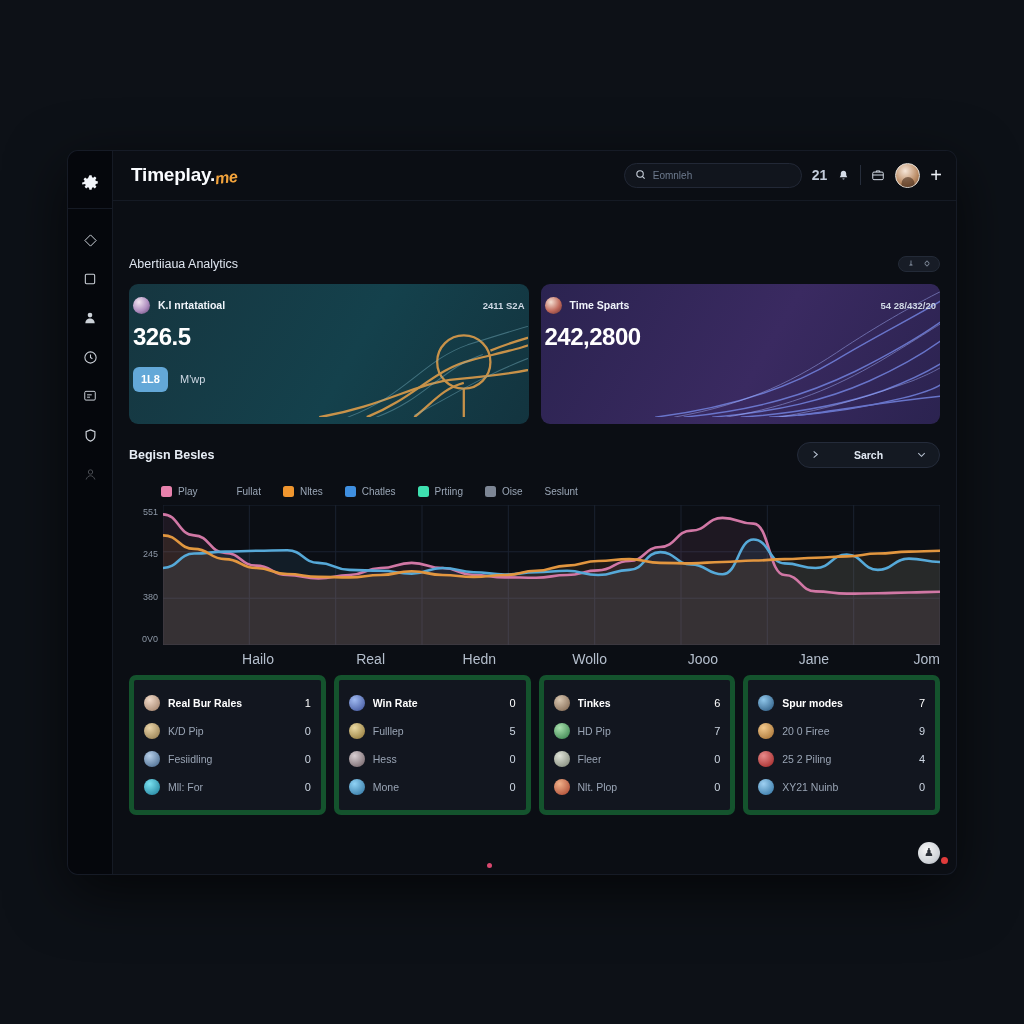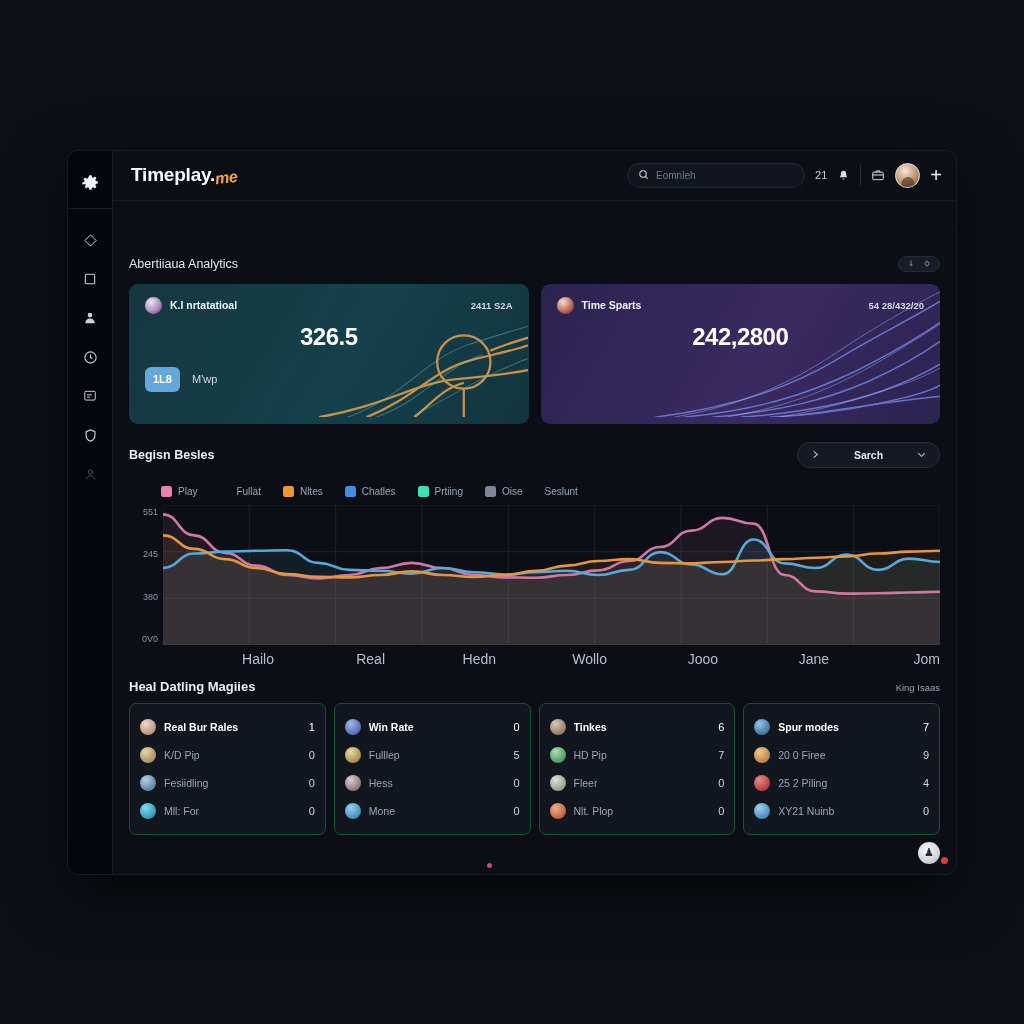--- a/index.html
+++ b/index.html
@@ -62,21 +62,21 @@
   }
   .topbar-right { margin-left: auto; display: flex; align-items: center; gap: 10px; }
 
   .search-box {
     width: 178px; height: 25px;
     background: #11151d; border: 1px solid #222836;
     border-radius: 13px;
     display: flex; align-items: center; gap: 7px; padding: 0 10px;
   }
   .search-box .ph { font-size: 10px; color: #6d7a8d; }
-  .mini-badge { font-size: 11px; color: #c3ccda; font-weight: normal; }
+  .mini-badge { font-size: 14px; color: #c3ccda; font-weight: bold; }
   .icon-btn {
     color: #d6dde8; display: flex; align-items: center; justify-content: center;
     cursor: pointer;
   }
   .vdiv { width:1px; height: 20px; background:#262d3b; }
   .avatar {
     width: 25px; height: 25px; border-radius: 50%;
     background: radial-gradient(circle at 40% 30%, #f6e6d8, #b98a63 60%, #6d4a33);
     border: 1.5px solid #e8e2da;
     position: relative; overflow: hidden;
@@ -98,22 +98,21 @@
     background:#171c26; border:1px solid #232a37; border-radius: 8px;
     display:flex; align-items:center; gap: 8px;
   }
   .head-pill svg { display:block; color:#8e99aa; }
 
   
   .stat-row { display: flex; gap: 12px; margin-bottom: 18px; }
   .stat-card {
     flex: 1; height: 140px; border-radius: 9px;
     position: relative; overflow: hidden;
-    padding: 13px 16px;
-    text-align: center;
+    padding: 13px 4px;
   }
   .stat-card.teal  { background: linear-gradient(120deg, #163640 0%, #14414c 55%, #13343f 100%); }
   .stat-card.purple{ background: linear-gradient(120deg, #2b2350 0%, #3a2a61 55%, #2b2350 100%); }
   .stat-card .bg-art { position:absolute; inset:0; }
   .stat-head { display:flex; align-items:center; gap: 8px; position:relative; z-index:2; }
   .stat-av {
     width: 17px; height: 17px; border-radius:50%;
     background: radial-gradient(circle at 35% 30%, #f0e3ef, #b08fc0 55%, #5a3f6e);
     flex: 0 0 17px;
   }
@@ -164,21 +163,21 @@
   .x-axis { display:flex; height:26px; padding-top:6px; }
   .x-tick { flex:1; text-align:right; font-size: 14px; color:#b5bfcd; }
 
   
   .bottom-head { display:flex; align-items:baseline; margin: 4px 0 9px 0; }
   .bottom-title { font-size: 13px; font-weight: bold; color:#e7edf5; }
   .bottom-sub { margin-left:auto; font-size: 9.5px; color:#96a1b1; }
 
   .stats-grid { display:flex; gap: 8px; }
   .stat-panel {
-    flex:1; background:#12161f; border:1px solid #14532d;
+    flex:1; background:#12161f; border:5px solid #14532d;
     border-radius: 7px; padding: 9px 10px;
   }
   .srow { display:flex; align-items:center; gap: 8px; height: 28px; }
   .srow-av { width: 16px; height: 16px; border-radius:50%; flex:0 0 16px; }
   .srow-name { font-size: 10.5px; color:#99a4b4; white-space:nowrap; overflow:hidden; text-overflow:ellipsis; }
   .srow.first .srow-name { color:#ffffff; font-weight:bold; }
   .srow-val { margin-left:auto; font-size: 11px; color:#cdd6e2; }
   .srow.first .srow-val { color:#ffffff; }
 
   .fab {
@@ -443,24 +442,20 @@
               <div class="x-tick">Real</div>
               <div class="x-tick">Hedn</div>
               <div class="x-tick">Wollo</div>
               <div class="x-tick">Jooo</div>
               <div class="x-tick">Jane</div>
               <div class="x-tick">Jom</div>
             </div>
         </div>
       </div>
 
-      <div class="bottom-head">
-        <div class="bottom-title">Heal Datling Magiies</div>
-        <div class="bottom-sub">King Isaas</div>
-      </div>
 
       <div class="stats-grid" id="panels">
           <div class="stat-panel">
             <div class="srow first">
               <span class="srow-av" style="background: radial-gradient(circle at 35% 30%, rgb(240, 217, 200), rgb(155, 122, 98));"></span>
               <span class="srow-name">Real Bur Rales</span>
               <span class="srow-val">1</span>
             </div>
             <div class="srow">
               <span class="srow-av" style="background: radial-gradient(circle at 35% 30%, rgb(232, 211, 168), rgb(140, 117, 72));"></span>

